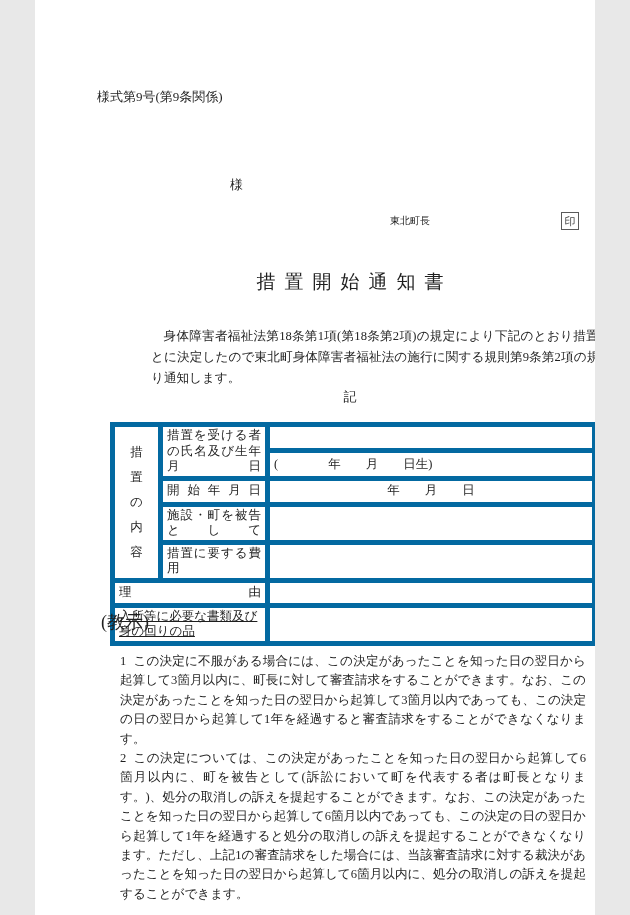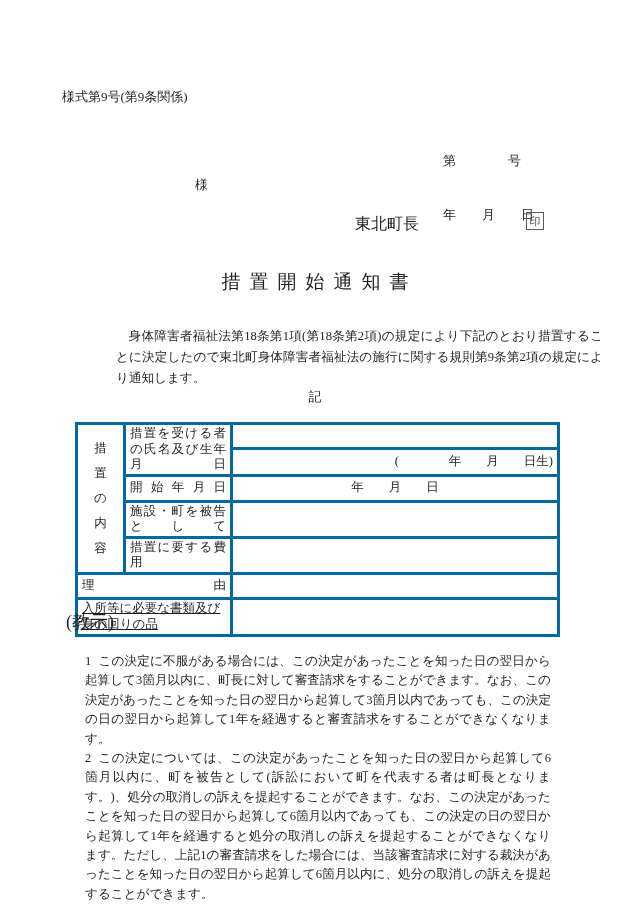--- a/index.html
+++ b/index.html
@@ -1,30 +1,30 @@
 <!DOCTYPE html>
 <html lang="ja"><head>
 <meta charset="utf-8">
 <style>
   html,body{margin:0;padding:0;background:#e8e8e8;}
   .page{
     position:relative;
-    width:630px;height:915px;
+    width:560px;height:915px;
     margin:0 auto;
     background:#ffffff;
     font-family:"Liberation Serif","DejaVu Serif",serif;
     color:#1f1f1f;
     overflow:hidden;
   }
   .abs{position:absolute;}
 
   .form-label{left:62px;top:88px;font-size:13px;white-space:pre;}
   .doc-meta{left:443px;top:116px;font-size:13px;line-height:18px;white-space:pre;}
   .addressee{left:195px;top:176px;font-size:13px;}
-  .sender-title{left:355px;top:214px;font-size:16px;}
+  .sender-title{left:355px;top:214px;font-size:10px;}
   .seal-box{
     left:526px;top:212px;width:16px;height:16px;
     border:1px solid #5a5a5a;
     font-size:11px;line-height:16px;text-align:center;
     color:#4a4a4a;
   }
   .doc-title{
     left:0;top:269px;width:630px;
     text-align:center;font-size:19px;
     letter-spacing:9px;text-indent:9px;
@@ -37,57 +37,53 @@
   }
   .ki-label{left:0;top:388px;width:630px;text-align:center;font-size:13px;}
 
   table.main{
     position:absolute;left:75px;top:422px;
     width:482px;
     border-collapse:collapse;table-layout:fixed;
     font-size:12.5px;
   }
   table.main td{
-    border:3px solid #0369a1;
+    border:5px solid #0369a1;
     padding:1px 4px;
     line-height:15.5px;
     vertical-align:middle;
     overflow:hidden;
   }
   td.vgroup{text-align:center;padding:6px 0;}
   .vgroup-inner{
     width:14px;margin:0 auto;
     word-break:break-all;
     line-height:25px;text-align:center;
   }
   td.lbl{text-align:justify;text-align-last:justify;}
   td.lbl-plain{text-align:left;text-align-last:auto;text-decoration:underline;}
   td.reason{padding:1px 30px;text-align:justify;text-align-last:justify;}
   td.val{}
-  td.val-right{text-align:right;padding-right:8px;white-space:pre;}
+  td.val-right{text-align:left;padding-right:8px;white-space:pre;}
   td.val-center{text-align:center;white-space:pre;}
   tr.r1{height:25px;} tr.r2{height:26px;} tr.r3{height:26px;}
   tr.r4{height:31px;} tr.r5{height:25px;} tr.r6{height:25px;} tr.r7{height:37px;}
 
   .notes-heading{left:66px;top:610px;font-size:18px;}
   .notes{left:85px;top:652px;width:466px;font-size:12.6px;}
   .note-item{margin:0;line-height:19.4px;text-align:justify;}
   .item-num{margin-right:7px;}
 </style>
 </head>
 <body>
 
 <div class="page">
 
   <div class="abs form-label">様式第9号(第9条関係)</div>
 
-  <div class="abs doc-meta">
-    <div>第　　　　号</div>
-    <div>年　　月　　日</div>
-  </div>
 
   <div class="abs addressee">様</div>
 
   <div class="abs sender-title">東北町長</div>
   <div class="abs seal-box">印</div>
 
   <div class="abs doc-title">措置開始通知書</div>
 
   <div class="abs body-par">身体障害者福祉法第18条第1項(第18条第2項)の規定により下記のとおり措置することに決定したので東北町身体障害者福祉法の施行に関する規則第9条第2項の規定により通知します。</div>
 

